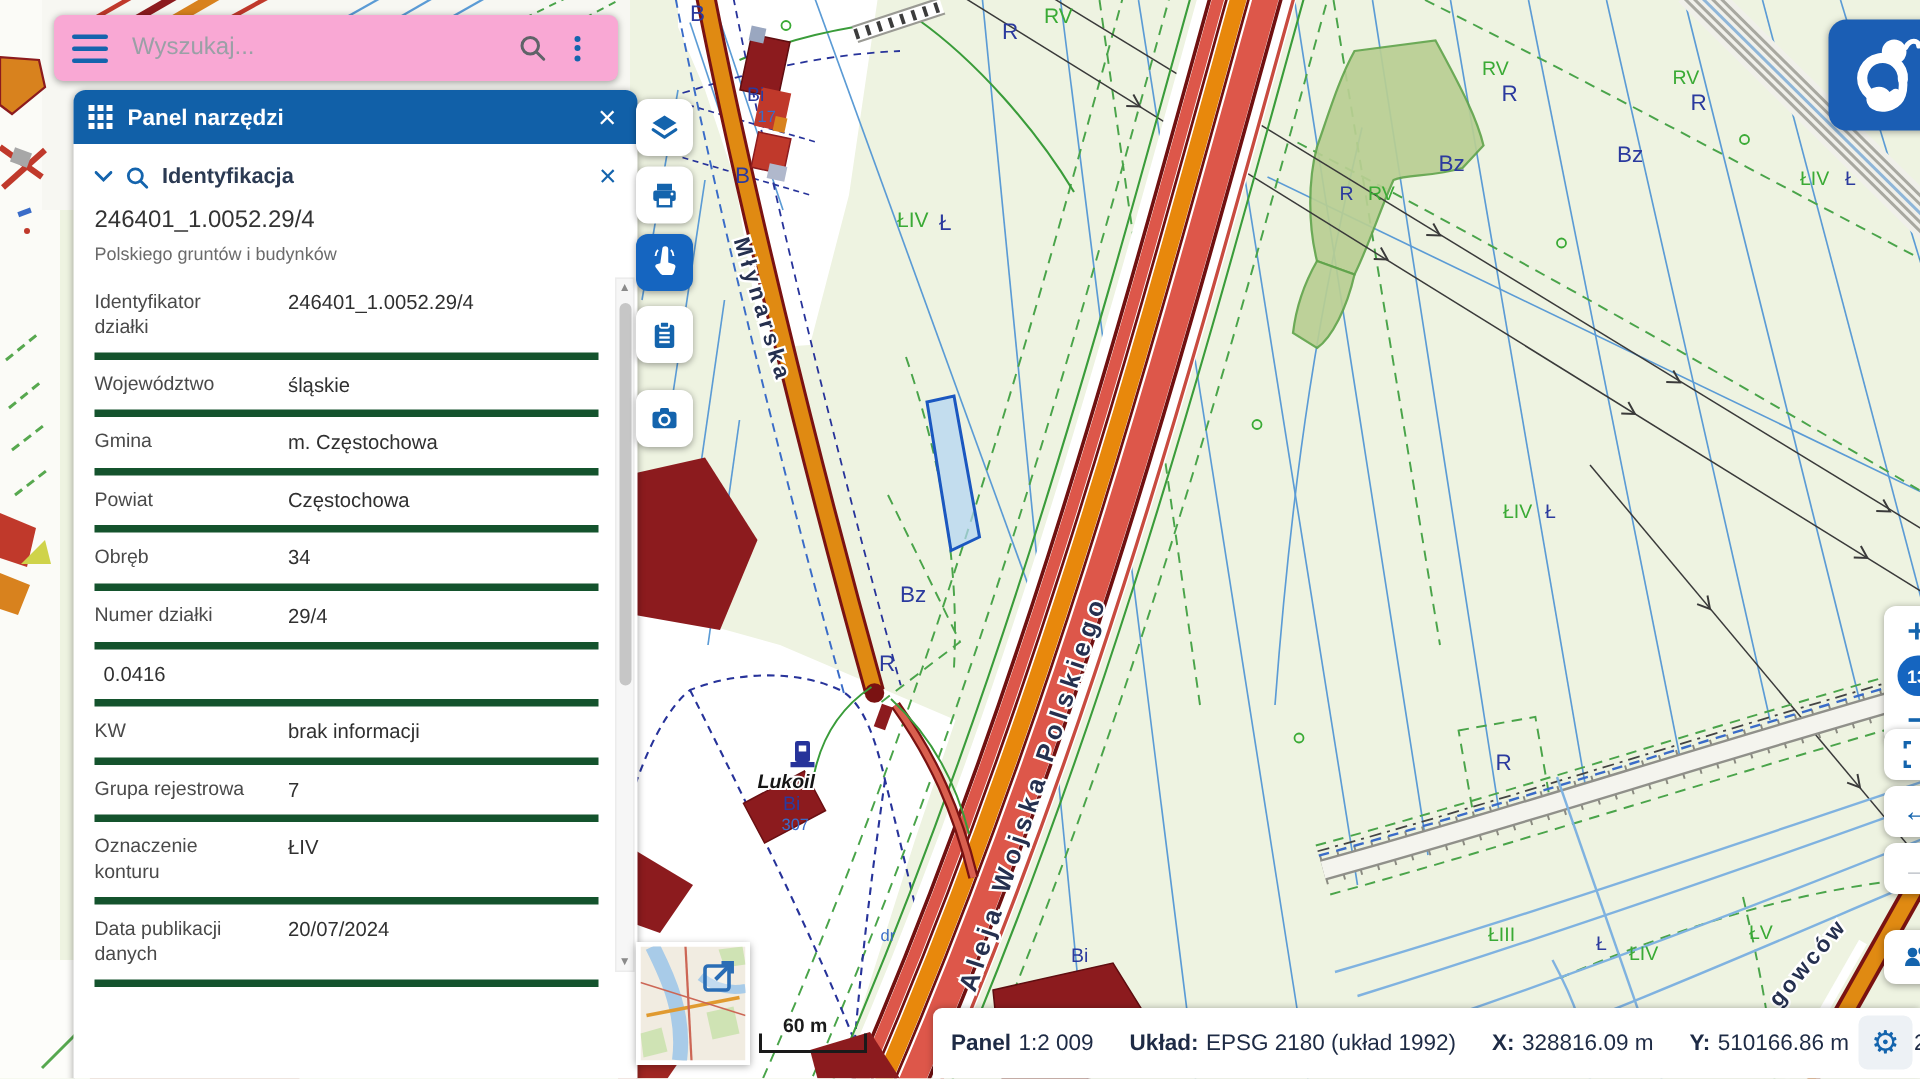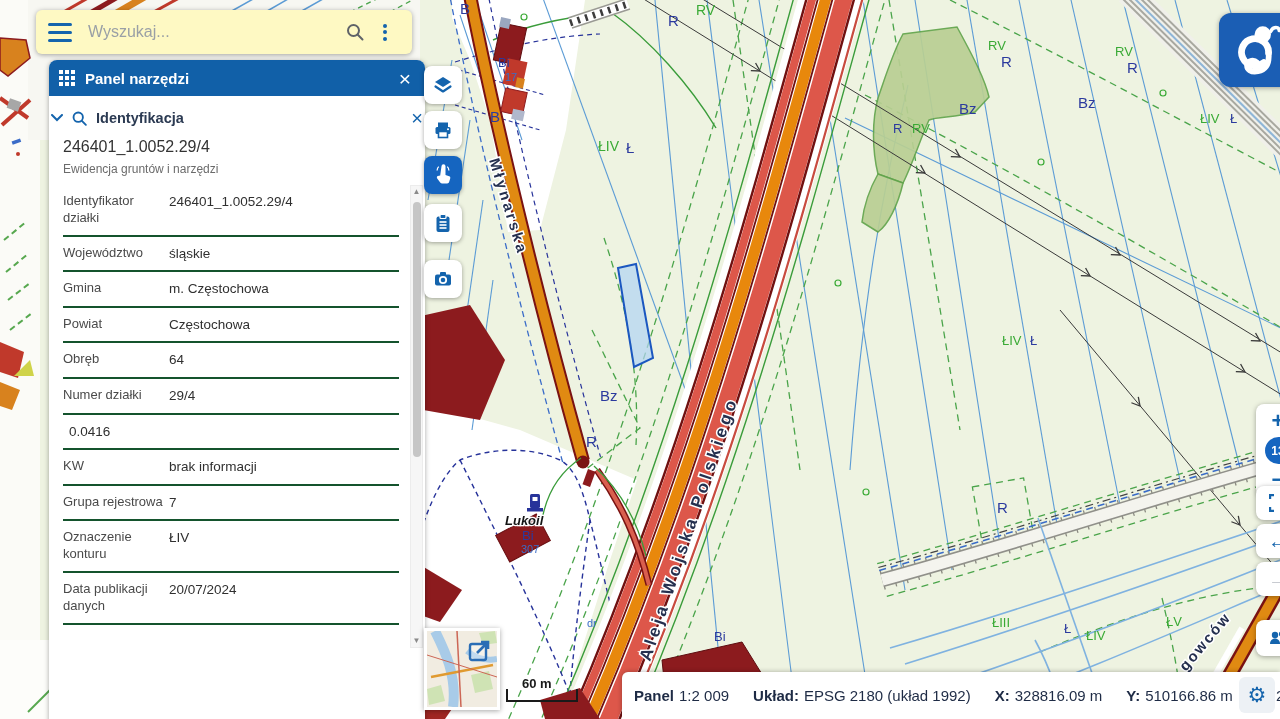--- a/index.html
+++ b/index.html
@@ -13,44 +13,44 @@
   .lb-n{fill:#2b3a9e;font-size:15px;}
   .lb-n13{fill:#2b3a9e;font-size:13px;}
   .lb-g{fill:#3aaa35;font-size:14px;}
   .lb-g13{fill:#3aaa35;font-size:13px;}
   .lb-b{fill:#3a6cc8;font-size:11px;}
   .roadname{fill:#25304f;font-weight:bold;paint-order:stroke;stroke:#ffffff;stroke-width:3px;}
   .station{fill:#151515;font-size:13px;font-style:italic;font-weight:bold;paint-order:stroke;stroke:#fff;stroke-width:2.5px;}
 
   
   .shadow{box-shadow:0 1px 5px rgba(0,0,0,.35);}
-  .searchbar{position:absolute;left:36px;top:10px;width:376px;height:44px;background:#fef9c3;
+  .searchbar{position:absolute;left:36px;top:10px;width:376px;height:44px;background:#f9a8d4;
              border-radius:6px;display:flex;align-items:center;padding:0 12px;}
   .burger{width:24px;display:flex;flex-direction:column;gap:5px;cursor:pointer;}
   .burger span{display:block;height:3px;background:#1464ad;border-radius:2px;}
   .searchbar input{flex:1;border:none;outline:none;font-size:16px;color:#333;margin-left:14px;background:transparent;}
   .searchbar input::placeholder{color:#9aa0a6;}
   .sb-ic{width:30px;height:30px;display:flex;align-items:center;justify-content:center;cursor:pointer;}
   .dots{color:#1464ad;font-size:19px;font-weight:bold;letter-spacing:0;line-height:6px;
         display:flex;flex-direction:column;gap:2.5px;align-items:center;}
   .dots i{width:4px;height:4px;background:#1464ad;border-radius:50%;}
 
   .panel{position:absolute;left:49px;top:60px;width:376px;height:710px;background:#fff;border-radius:8px;}
   .panel-head{height:36px;background:#1160a8;border-radius:8px 8px 0 0;display:flex;align-items:center;padding:0 10px;}
   .grid-ic{display:grid;grid-template-columns:repeat(3,4px);grid-gap:2px;margin-right:10px;}
   .grid-ic i{width:4px;height:4px;background:#fff;}
   .panel-head .ttl{color:#fff;font-size:15px;font-weight:bold;flex:1;}
   .x-btn{color:#fff;font-size:21px;line-height:1;cursor:pointer;padding:0 4px;}
-  .sec-row{position:absolute;left:0;top:44px;width:100%;display:flex;align-items:center;padding:0 2px;height:28px;}
+  .sec-row{position:absolute;left:0;top:44px;width:100%;display:flex;align-items:center;padding:0 14px;height:28px;}
   .sec-row .ttl{color:#2b3a52;font-size:14.5px;font-weight:bold;margin-left:8px;flex:1;}
   .x-blue{color:#1464ad;font-size:20px;line-height:1;cursor:pointer;}
   .parcel-id{position:absolute;left:14px;top:78px;font-size:16px;color:#333;}
   .dataset{position:absolute;left:14px;top:102px;font-size:12px;color:#6b6b6b;}
   .rows{position:absolute;left:14px;top:125px;width:336px;}
-  .row{display:flex;border-bottom:2px solid #14532d;padding:8px 0;}
+  .row{display:flex;border-bottom:5px solid #14532d;padding:8px 0;gap:23px;}
   .rl{width:100px;font-size:13px;color:#4a4a4a;line-height:1.3;flex-shrink:0;}
   .rv{font-size:13.5px;color:#303030;margin-left:6px;line-height:1.3;}
   .scroll{position:absolute;right:2px;top:125px;width:13px;height:463px;background:#f6f6f6;border:1px solid #ececec;}
   .scroll .arr{position:absolute;left:0;width:100%;height:12px;color:#8a8a8a;font-size:8px;text-align:center;line-height:12px;cursor:pointer;}
   .scroll .thumb{position:absolute;left:1.5px;top:16px;width:8px;height:255px;background:#c6c6c6;border-radius:4px;cursor:pointer;}
   .sketch-btn{position:absolute;left:14px;bottom:10px;width:336px;height:36px;background:#f6f7f8;border:none;
               border-radius:4px;color:#1464ad;font-size:15px;cursor:pointer;font-family:inherit;}
 
   .tools{position:absolute;left:424px;top:66px;width:38px;}
   .tbtn{width:38px;height:38px;background:#fff;border-radius:8px;display:flex;align-items:center;justify-content:center;
@@ -382,21 +382,21 @@
           <path d="M1,1 L6,6 L11,1" fill="none" stroke="#1464ad" stroke-width="2" stroke-linecap="round"></path>
         </svg>
       <svg width="17" height="17" viewBox="0 0 20 20" style="margin-left:8px">
           <circle cx="8.5" cy="8.5" r="5.5" fill="none" stroke="#1464ad" stroke-width="2.2"></circle>
           <line x1="12.8" y1="12.8" x2="17.5" y2="17.5" stroke="#1464ad" stroke-width="2.2" stroke-linecap="round"></line>
         </svg>
       <div class="ttl">Identyfikacja</div>
       <div class="x-blue">×</div>
     </div>
     <div class="parcel-id">246401_1.0052.29/4</div>
-    <div class="dataset">Ewidencja gruntów i narzędzi</div>
+    <div class="dataset">Polskiego gruntów i budynków</div>
 
     <div class="rows">
 
         <div class="row">
           <div class="rl">Identyfikator działki</div>
           <div class="rv">246401_1.0052.29/4</div>
         </div>
 
         <div class="row">
           <div class="rl">Województwo</div>
@@ -408,21 +408,21 @@
           <div class="rv">m. Częstochowa</div>
         </div>
 
         <div class="row">
           <div class="rl">Powiat</div>
           <div class="rv">Częstochowa</div>
         </div>
 
         <div class="row">
           <div class="rl">Obręb</div>
-          <div class="rv">64</div>
+          <div class="rv">34</div>
         </div>
 
         <div class="row">
           <div class="rl">Numer działki</div>
           <div class="rv">29/4</div>
         </div>
 
         <div class="row">
           <div class="rv">0.0416</div>
         </div>

